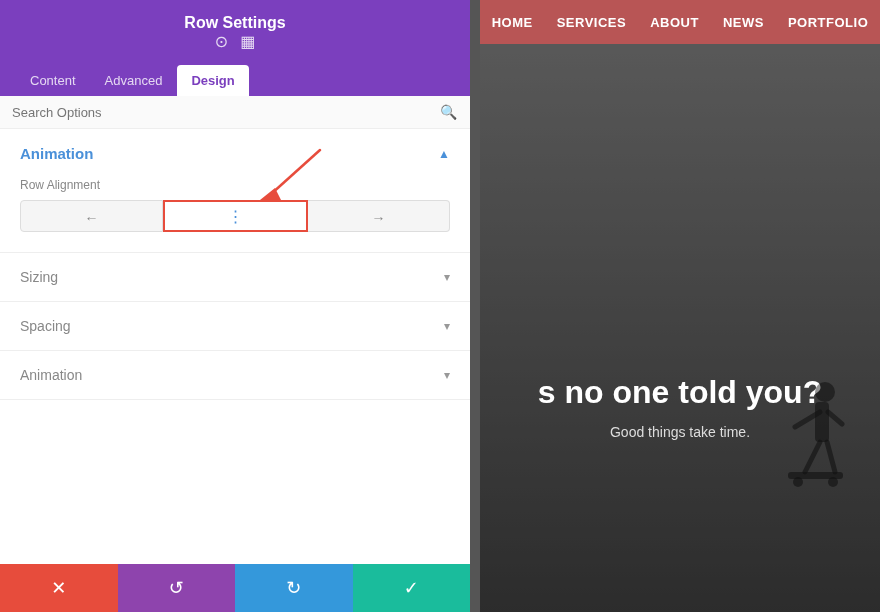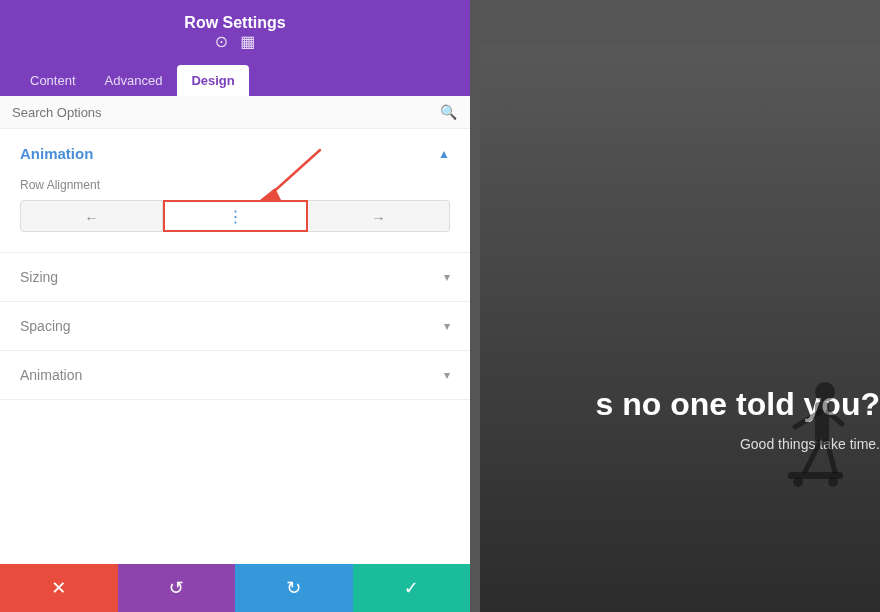--- a/index.html
+++ b/index.html
@@ -35,22 +35,22 @@
       background: linear-gradient(to bottom, #888 0%, #444 100%);
       overflow: hidden;
     }
     .hero-bg-overlay {
       position: absolute;
       top: 0; left: 0; right: 0; bottom: 0;
       background: rgba(0,0,0,0.35);
     }
     .hero-text-container {
       position: absolute;
-      bottom: 160px; left: 0; right: 0;
-      text-align: right;
+      bottom: 172px; left: 0; right: 0;
+      text-align: center;
     }
     .hero-main-text {
       color: #fff;
       font-size: 32px;
       font-weight: 700;
       line-height: 1.2;
     }
     .hero-sub-text {
       color: #ddd;
       font-size: 14px;
@@ -234,20 +234,27 @@
     .footer-btn.red { background: #e74c3c; color: #fff; }
     .footer-btn.purple { background: #8e44ad; color: #fff; }
     .footer-btn.blue { background: #3498db; color: #fff; }
     .footer-btn.teal { background: #1abc9c; color: #fff; }
   </style>
 </head>
 <body>
 
 <div class="bg-website">
 
+  <div class="nav-bar">
+    <span class="nav-item">HOME</span>
+    <span class="nav-item">SERVICES</span>
+    <span class="nav-item">ABOUT</span>
+    <span class="nav-item">NEWS</span>
+    <span class="nav-item">PORTFOLIO</span>
+  </div>
 
   <div class="hero-bg">
     <div class="hero-bg-overlay"></div>
     <div class="hero-text-container">
       <div class="hero-main-text">s no one told you?</div>
       <div class="hero-sub-text">Good things take time.</div>
     </div>
 
     <svg class="skater" viewBox="0 0 80 160" xmlns="http://www.w3.org/2000/svg" fill="rgba(0,0,0,0.6)">
 

